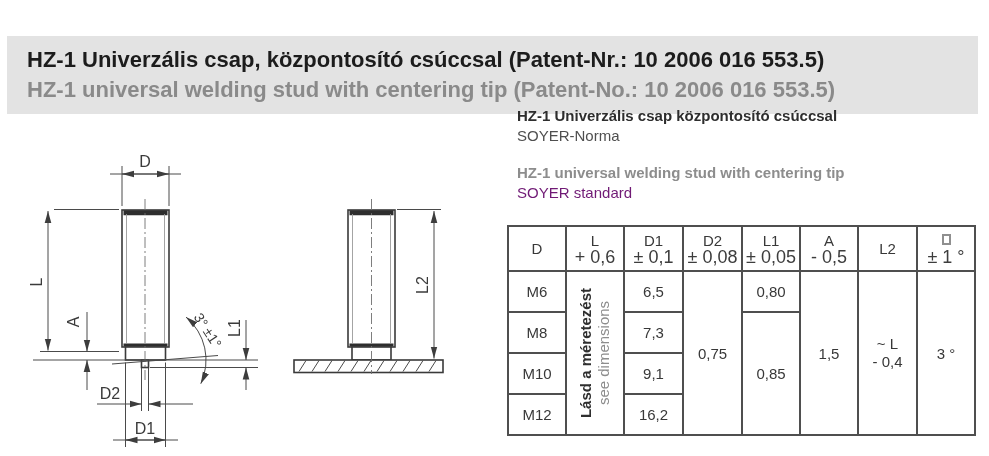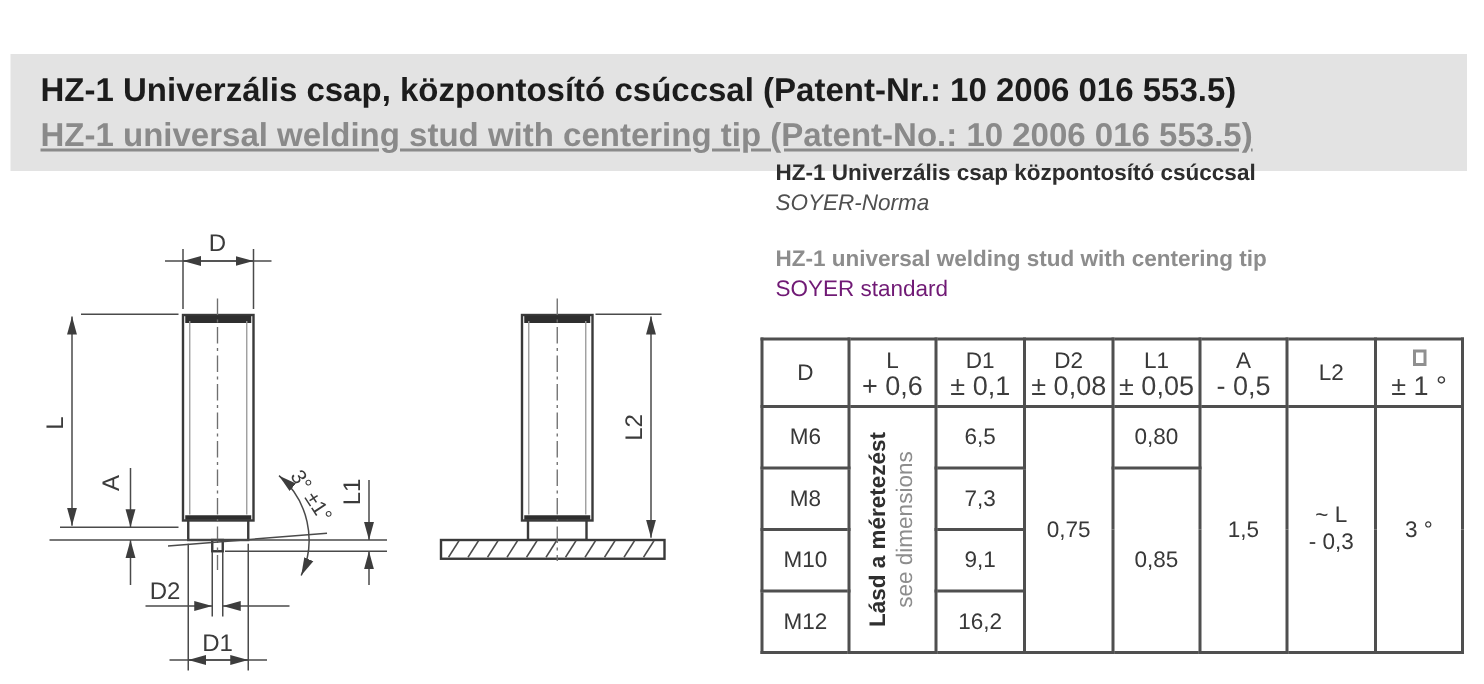--- a/index.html
+++ b/index.html
@@ -3,26 +3,26 @@
 <meta charset="utf-8">
 <style>
   html,body{margin:0;padding:0;background:#ffffff;}
   body{width:989px;height:456px;position:relative;overflow:hidden;
        font-family:"Liberation Sans",sans-serif;-webkit-font-smoothing:antialiased;}
 
   
   .title-bar{position:absolute;left:7px;top:8px;width:971px;height:78px;
              background:#e3e3e3;box-sizing:border-box;padding:9px 0 0 20px;margin-top:28px;}
   .title-hu{font-size:22px;font-weight:bold;color:#1c1c1c;line-height:30px;white-space:nowrap;}
-  .title-en{font-size:22px;font-weight:bold;color:#8a8a8a;line-height:30px;white-space:nowrap;text-decoration:underline;}
+  .title-en{font-size:22px;font-weight:bold;color:#8a8a8a;line-height:30px;white-space:nowrap;}
 
   
   .info-block{position:absolute;left:517px;top:106px;}
   .info-hu-head{font-size:15px;font-weight:bold;color:#2e2e2e;line-height:20px;}
-  .info-hu-norm{font-size:15px;color:#4f4f4f;line-height:20px;font-style:italic;}
+  .info-hu-norm{font-size:15px;color:#4f4f4f;line-height:20px;}
   .info-gap{height:17px;}
   .info-en-head{font-size:15px;font-weight:bold;color:#8d8d8d;line-height:20px;}
   .info-en-norm{font-size:15px;color:#701a75;line-height:20px;}
 
   
   table.spec{position:absolute;left:507px;top:225px;width:467px;
              border-collapse:collapse;table-layout:fixed;
              font-size:15px;color:#383838;}
   table.spec td{border:2px solid #4f4f4f;text-align:center;padding:0;vertical-align:middle;}
   tr.hdr{height:45px;}
@@ -224,21 +224,21 @@
           <span class="en">see dimensions</span>
         </div>
       </div>
     </td>
     <td class="topcell">6,5</td>
     <td rowspan="4">0,75</td>
     <td>0,80</td>
     <td rowspan="4">1,5</td>
     <td rowspan="4">
       <div class="two-line">~ L</div>
-      <div class="two-line">- 0,3</div>
+      <div class="two-line">- 0,4</div>
     </td>
     <td rowspan="4">3 °</td>
   </tr>
 
   <tr class="r">
     <td class="topcell">M8</td>
     <td class="topcell">7,3</td>
     <td rowspan="3">0,85</td>
   </tr>
 

